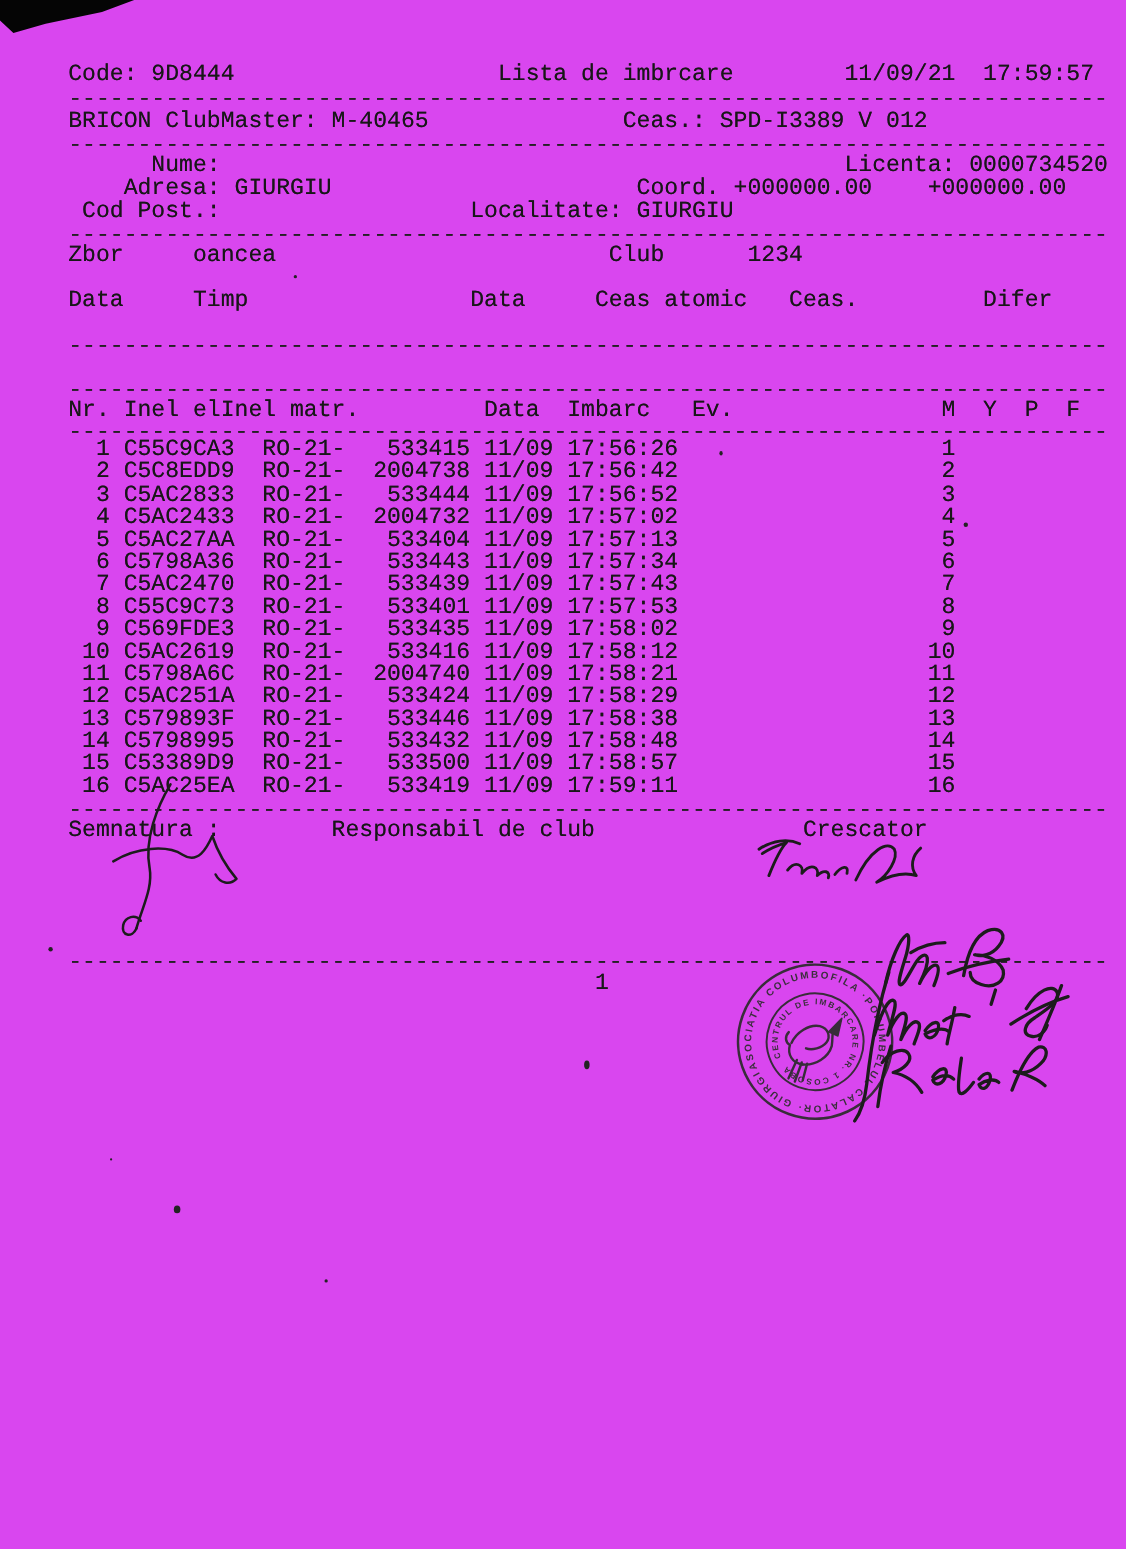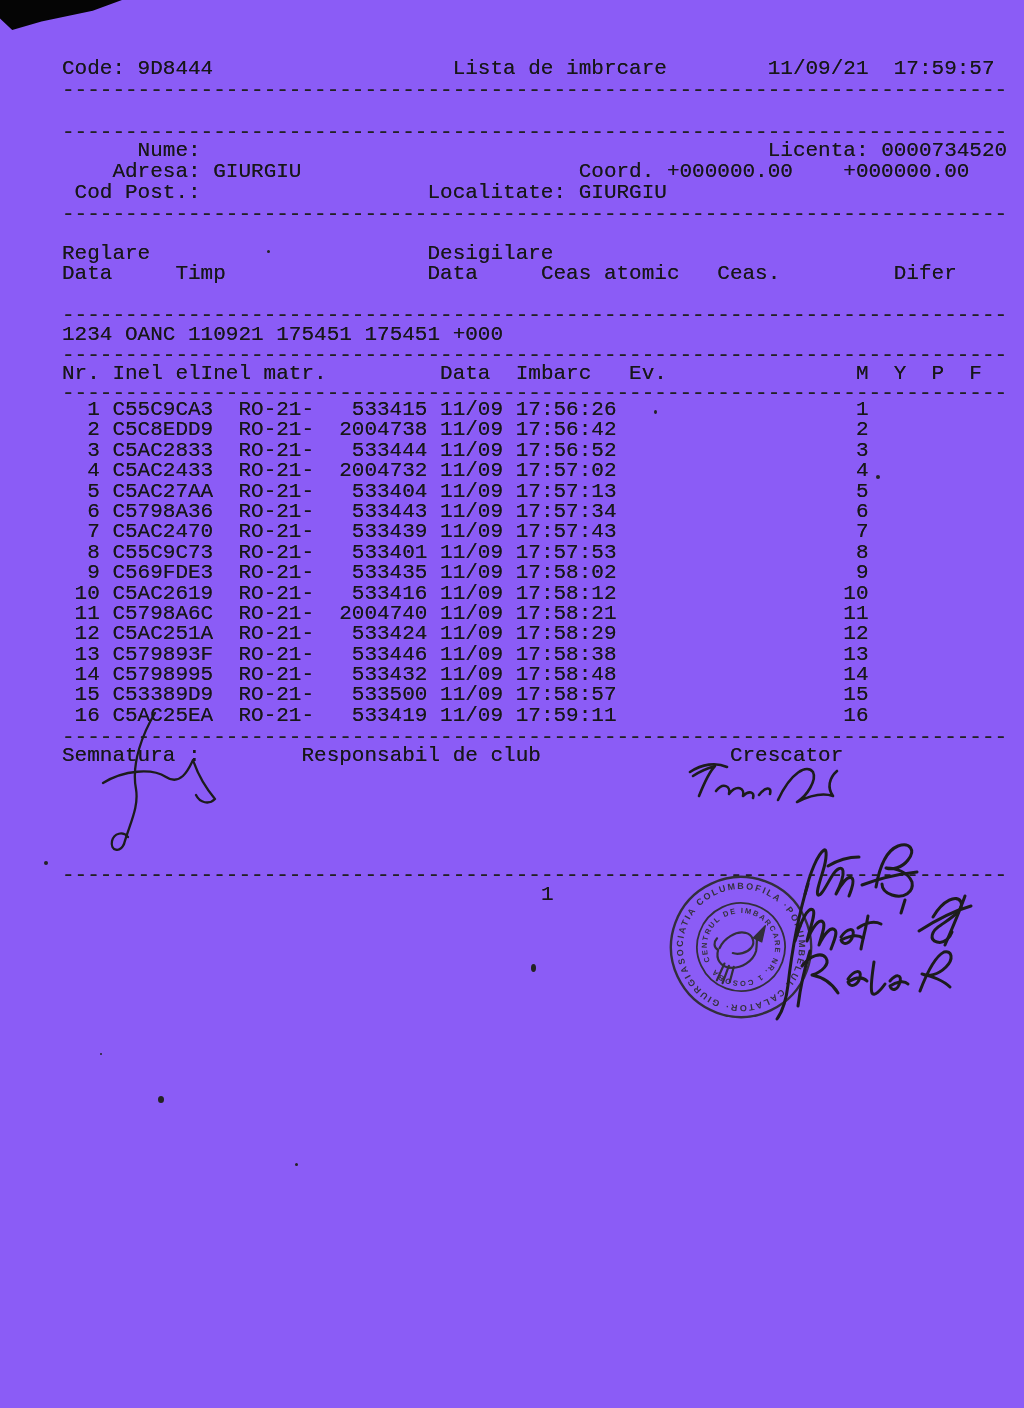--- a/index.html
+++ b/index.html
@@ -1,16 +1,16 @@
 <!DOCTYPE html>
 <html><head>
 <meta charset="utf-8">
 <style>
   html,body{margin:0;padding:0;background:#e8e8e8;}
-  #page{position:relative;width:1024px;height:1408px;background:#8b5cf6;overflow:hidden;
+  #page{position:relative;width:1024px;height:1408px;background:#d946ef;overflow:hidden;
         font-family:"Liberation Mono",monospace;color:#171717;}
   .ln{position:absolute;left:62px;width:950px;height:21px;
       font:21px/21px "Liberation Mono",monospace;white-space:pre;
       text-shadow:0 0 0.5px rgba(10,10,10,.65);}
   .ln span{position:absolute;top:0;white-space:pre;}
   .sep{letter-spacing:0;color:#222;}
   
   .o0{left:0ch}.o1{left:1ch}.o4{left:4ch}.o6{left:6ch}.o9{left:9ch}.o11{left:11ch}
   .o12{left:12ch}.o19{left:19ch}.o29{left:29ch}.o30{left:30ch}.o31{left:31ch}
   .o36{left:36ch}.o38{left:38ch}.o39{left:39ch}.o40{left:40ch}.o41{left:41ch}
@@ -44,56 +44,61 @@
 
   <div id="corner"></div>
 
   <div class="ln" style="top:58px">
     <span class="o0">Code:</span>
     <span class="o6">9D8444</span>
     <span class="o31">Lista de imbrcare</span>
     <span class="o56">11/09/21  17:59:57</span>
   </div>
   <div class="ln sep" style="top:80px">---------------------------------------------------------------------------</div>
+  <div class="ln" style="top:100px">
+    <span class="o0">BRICON ClubMaster:</span>
+    <span class="o19">M-40465</span>
+    <span class="o40">Ceas.:</span>
+    <span class="o47">SPD-I3389 V 012</span>
+  </div>
   <div class="ln sep" style="top:122px">---------------------------------------------------------------------------</div>
   <div class="ln" style="top:140px">
     <span class="o6">Nume:</span>
     <span class="o56">Licenta:</span>
     <span class="o65">0000734520</span>
   </div>
   <div class="ln" style="top:161px">
     <span class="o4">Adresa:</span>
     <span class="o12">GIURGIU</span>
     <span class="o41">Coord.</span>
     <span class="o48">+000000.00</span>
     <span class="o62">+000000.00</span>
   </div>
   <div class="ln" style="top:182px">
     <span class="o1">Cod Post.:</span>
     <span class="o29">Localitate:</span>
     <span class="o41">GIURGIU</span>
   </div>
   <div class="ln sep" style="top:204px">---------------------------------------------------------------------------</div>
 
-  <div class="ln" style="top:243px">
-    <span class="o0">Reglare</span>
-    <span class="o29">Desigilare</span>
+  <div class="ln" style="top:222px">
+    <span class="o0">Zbor</span>
+    <span class="o9">oancea</span>
+    <span class="o39">Club</span>
+    <span class="o49">1234</span>
   </div>
   <div class="ln" style="top:263px">
     <span class="o0">Data</span>
     <span class="o9">Timp</span>
     <span class="o29">Data</span>
     <span class="o38">Ceas atomic</span>
     <span class="o52">Ceas.</span>
     <span class="o66">Difer</span>
   </div>
   <div class="ln sep" style="top:305px">---------------------------------------------------------------------------</div>
-  <div class="ln" style="top:324px">
-    <span class="o0">1234 OANC 110921 175451 175451 +000</span>
-  </div>
   <div class="ln sep" style="top:345px">---------------------------------------------------------------------------</div>
 
   <div class="ln" style="top:363px">
     <span class="o0">Nr.</span>
     <span class="o4">Inel el.</span>
     <span class="o11">Inel matr.</span>
     <span class="o30">Data</span>
     <span class="o36">Imbarc</span>
     <span class="o45">Ev.</span>
     <span class="o63">M</span>

